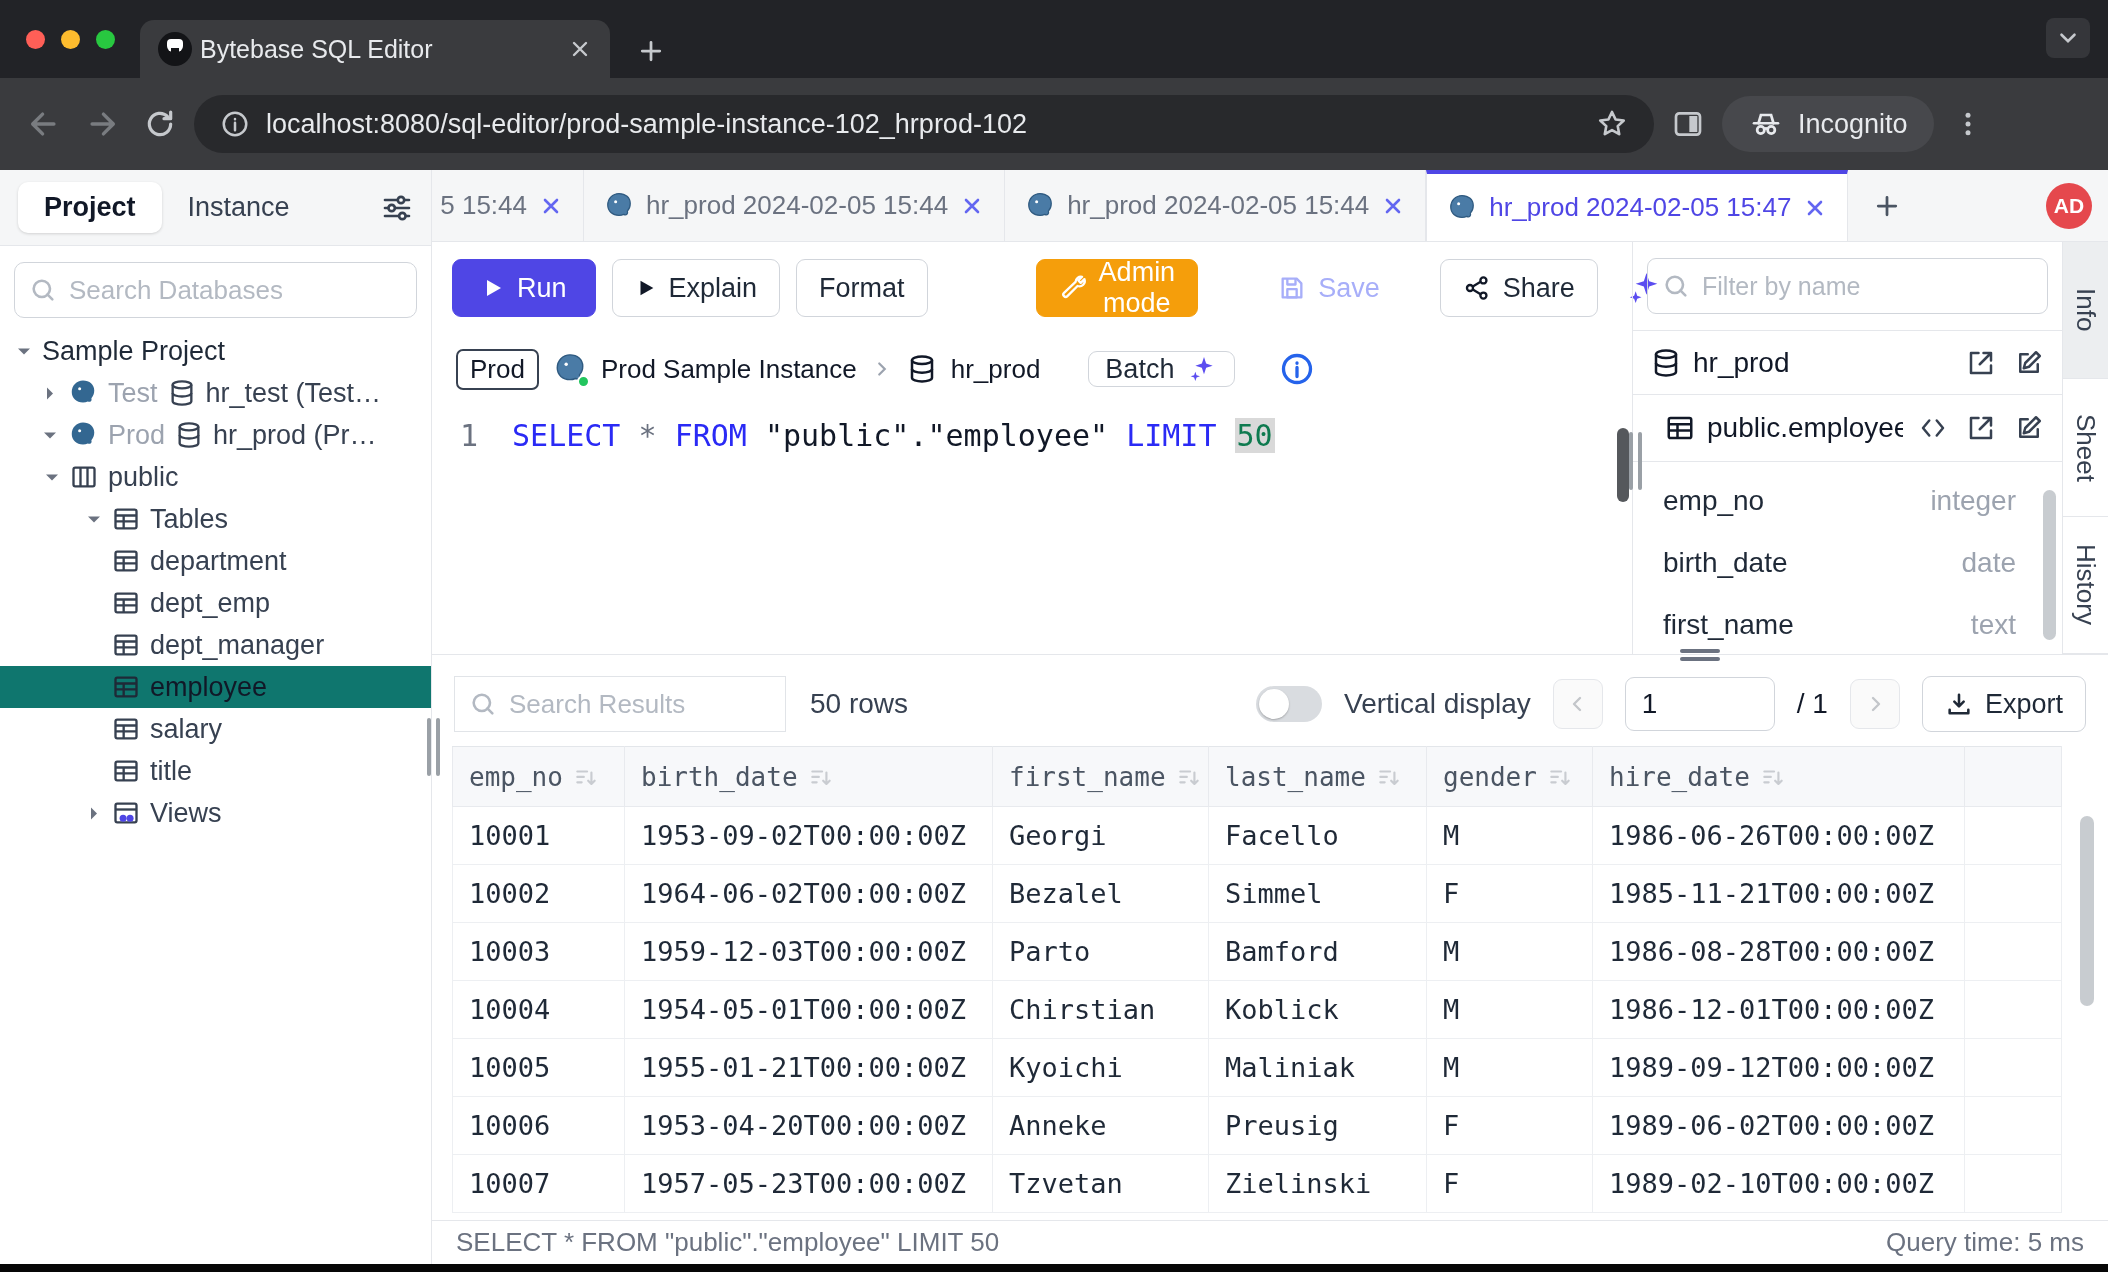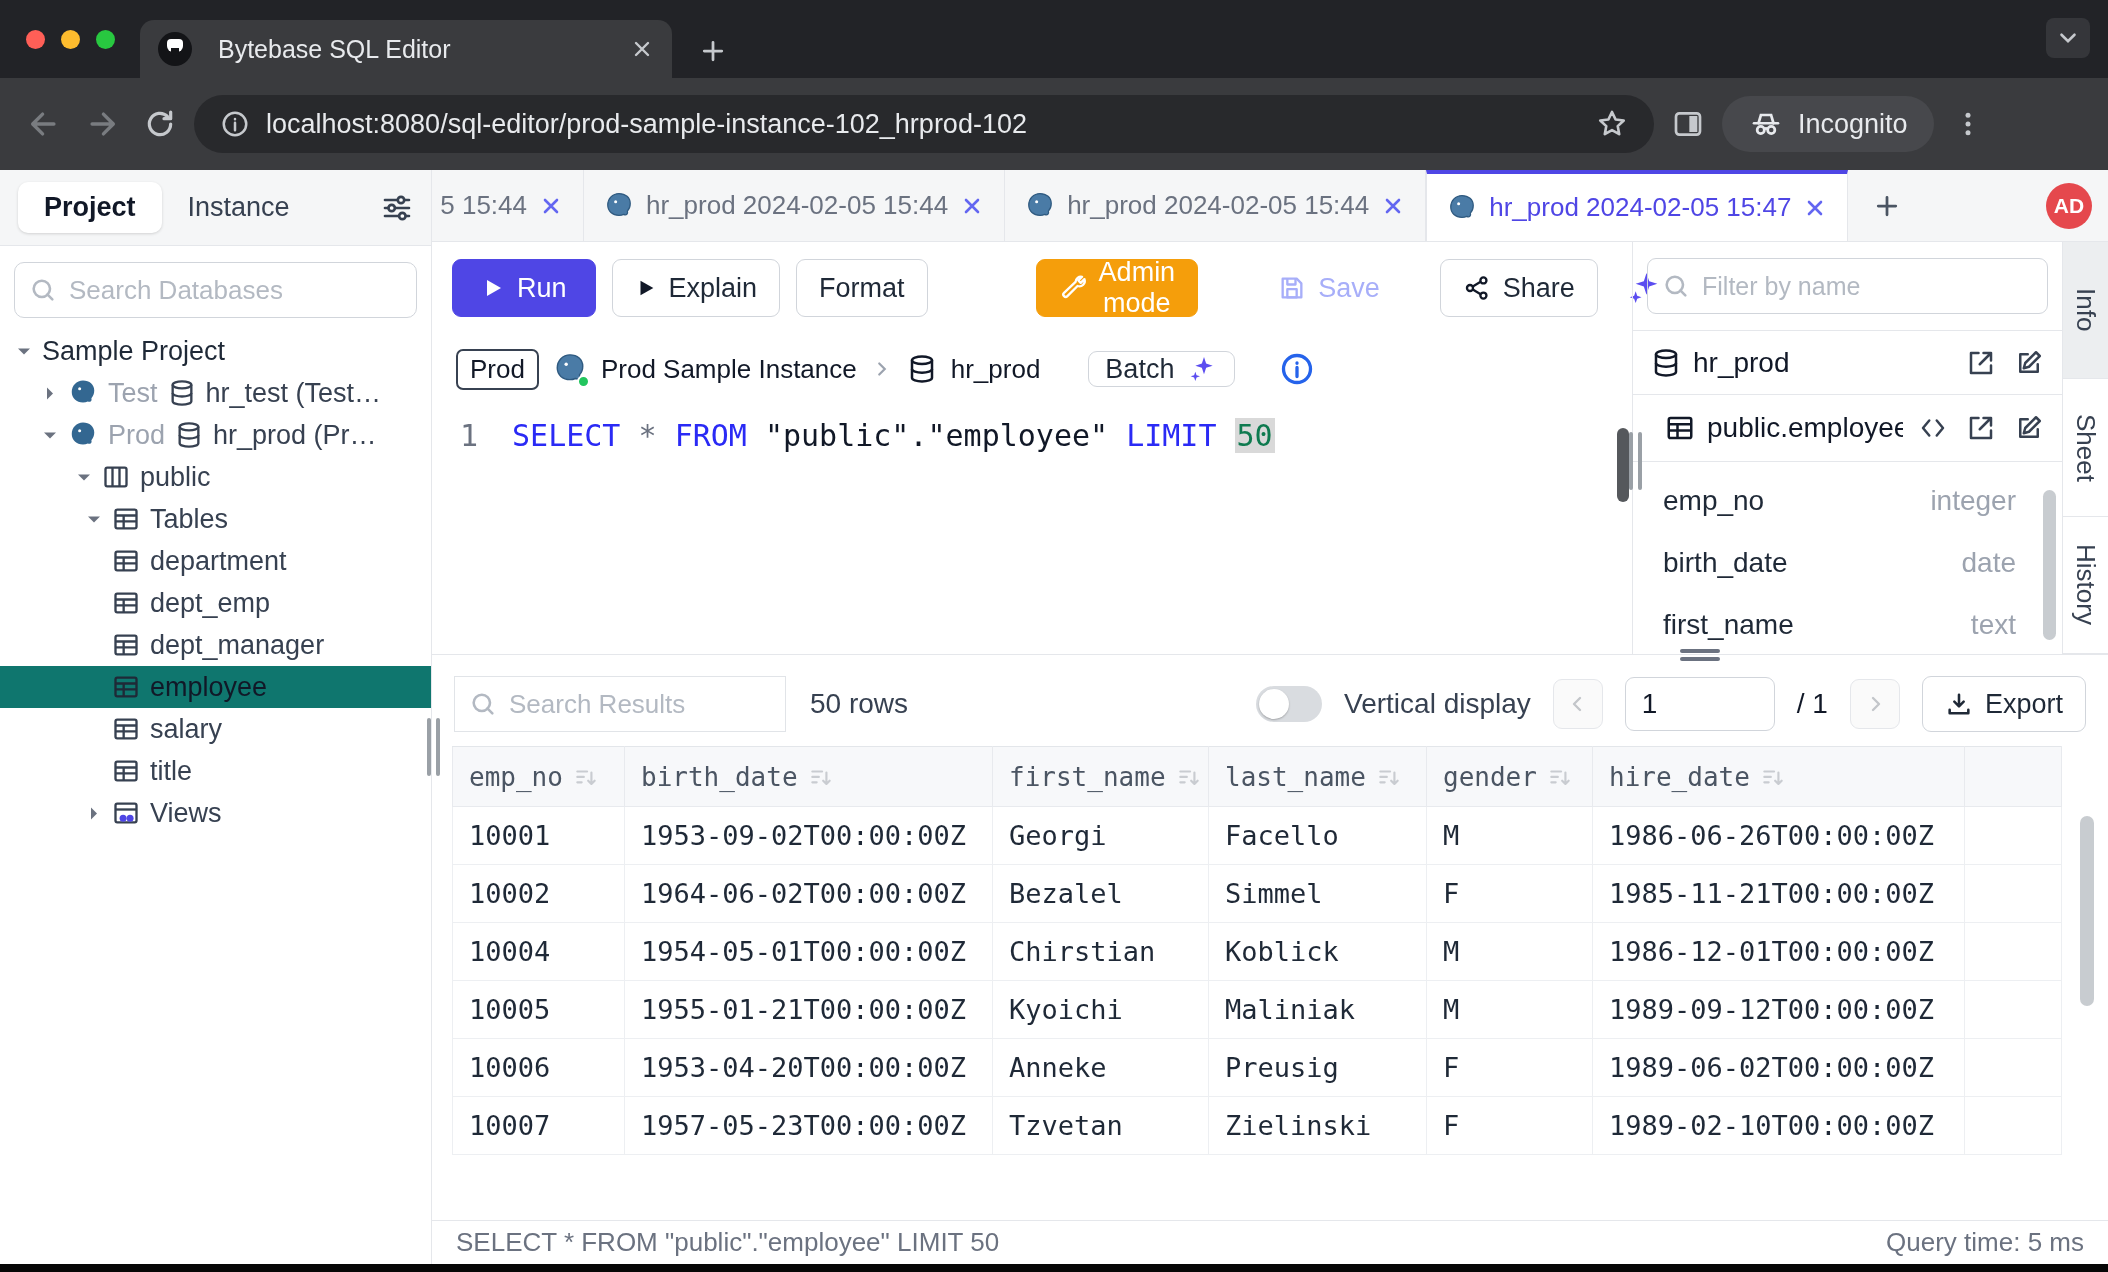--- a/index.html
+++ b/index.html
@@ -5,21 +5,21 @@
   * { box-sizing: border-box; margin: 0; padding: 0; }
   html,body { width:2108px; height:1272px; overflow:hidden; }
   body { font-family:"Liberation Sans", sans-serif; background:#fff; position:relative; color:#1f2937; }
   .ic { display:inline-block; vertical-align:middle; flex:none; }
 
   
   .chrome { height:170px; display:flex; flex-direction:column; }
   .tabstrip { height:78px; background:#222327; display:flex; align-items:flex-end; position:relative; }
   .lights { display:flex; gap:16px; align-items:center; position:absolute; left:26px; top:30px; }
   .light { width:19px; height:19px; border-radius:50%; }
-  .btab { margin-left:140px; width:532px; height:58px; background:#3a3b3e; border-radius:14px 14px 0 0; display:flex; align-items:center; padding:0 18px; gap:26px; }
+  .btab { margin-left:140px; width:470px; height:58px; background:#3a3b3e; border-radius:14px 14px 0 0; display:flex; align-items:center; padding:0 18px; gap:8px; }
   .btab-title { color:#e8eaed; font-size:25px; flex:1; white-space:nowrap; overflow:hidden; }
   .favicon { width:34px; height:34px; border-radius:50%; background:#131417; position:relative; flex:none; }
   .favicon span { position:absolute; left:9px; top:7px; width:16px; height:13px; background:#fff; border-radius:4px 4px 6px 6px; }
   .favicon i { position:absolute; left:13px; top:16px; width:8px; height:8px; background:#131417; border-radius:0 0 3px 3px; }
   .newtab-btn { margin-left:26px; margin-bottom:12px; color:#c6c9cd; }
   .win-chevron { position:absolute; right:18px; top:18px; width:44px; height:40px; border-radius:8px; background:#35363a; display:flex; align-items:center; justify-content:center; color:#c6c9cd; }
   .urlrow { height:92px; background:#3a3b3e; display:flex; align-items:center; padding:0 20px; gap:10px; }
   .nav-ic { width:48px; height:48px; display:flex; align-items:center; justify-content:center; border-radius:50%; }
   .dim { color:#797c80; } .lit { color:#c6c9cd; }
   .urlpill { flex:1; max-width:1460px; height:58px; background:#28292c; border-radius:29px; display:flex; align-items:center; padding:0 26px; gap:16px; color:#e8eaed; }
@@ -265,21 +265,21 @@
             <circle cx="9.3" cy="8.6" r="1.2" fill="#fff"></circle>
           </svg>
         <span class="muted">Prod</span>
         <svg class="ic" width="28" height="28" viewBox="0 0 24 24" fill="none" stroke="#374151" stroke-width="2">
             <ellipse cx="12" cy="5" rx="8" ry="3"></ellipse>
             <path d="M4 5v7c0 1.7 3.6 3 8 3s8-1.3 8-3V5"></path>
             <path d="M4 12v7c0 1.7 3.6 3 8 3s8-1.3 8-3v-7"></path>
           </svg>
         <span>hr_prod (Pr…</span>
       </div>
-      <div class="trow" style="padding-left:76px">
+      <div class="trow" style="padding-left:44px">
         <svg class="ic caret" width="15" height="15" viewBox="0 0 10 10" fill="currentColor">
             <path d="M1 3l4 4 4-4z"></path>
           </svg>
         <svg class="ic" width="28" height="28" viewBox="0 0 24 24" fill="none" stroke="#374151" stroke-width="2">
             <rect x="3" y="4" width="18" height="16" rx="1.5"></rect>
             <path d="M9 4v16M15 4v16"></path>
           </svg>
         <span>public</span>
       </div>
       <div class="trow" style="padding-left:86px">
@@ -657,20 +657,29 @@
             <tr>
                 <td>10002</td>
                 <td>1964-06-02T00:00:00Z</td>
                 <td>Bezalel</td>
                 <td>Simmel</td>
                 <td>F</td>
                 <td>1985-11-21T00:00:00Z</td>
                 <td></td>
               </tr>
             <tr>
+                <td>10003</td>
+                <td>1959-12-03T00:00:00Z</td>
+                <td>Parto</td>
+                <td>Bamford</td>
+                <td>M</td>
+                <td>1986-08-28T00:00:00Z</td>
+                <td></td>
+              </tr>
+            <tr>
                 <td>10004</td>
                 <td>1954-05-01T00:00:00Z</td>
                 <td>Chirstian</td>
                 <td>Koblick</td>
                 <td>M</td>
                 <td>1986-12-01T00:00:00Z</td>
                 <td></td>
               </tr>
             <tr>
                 <td>10005</td>

